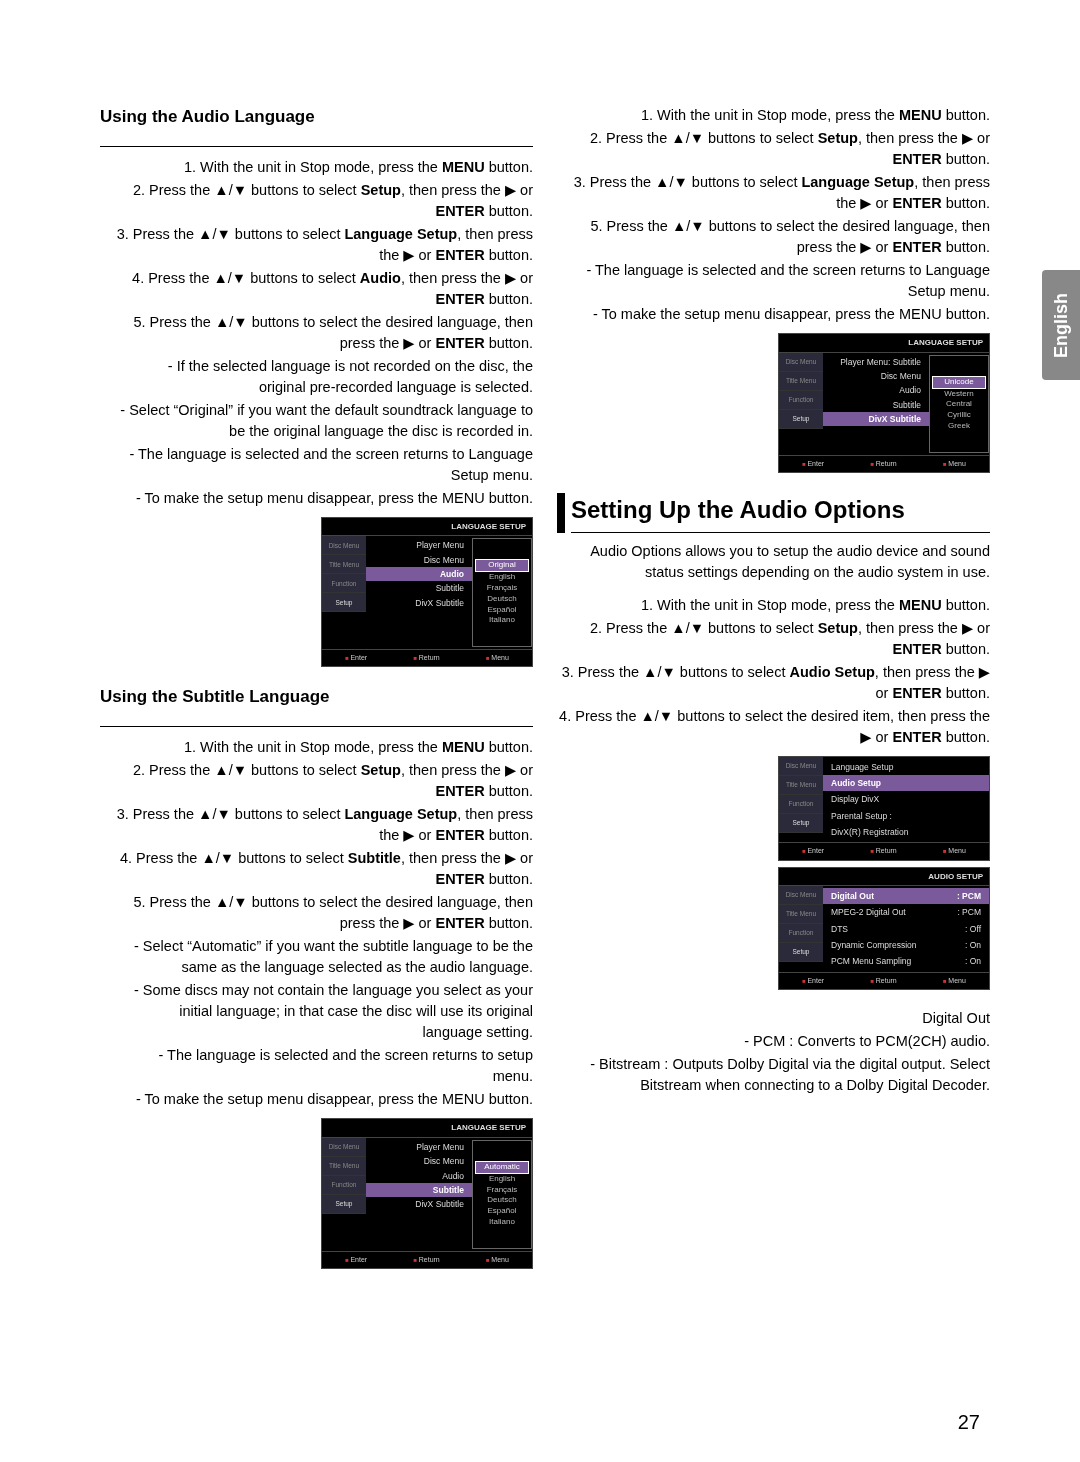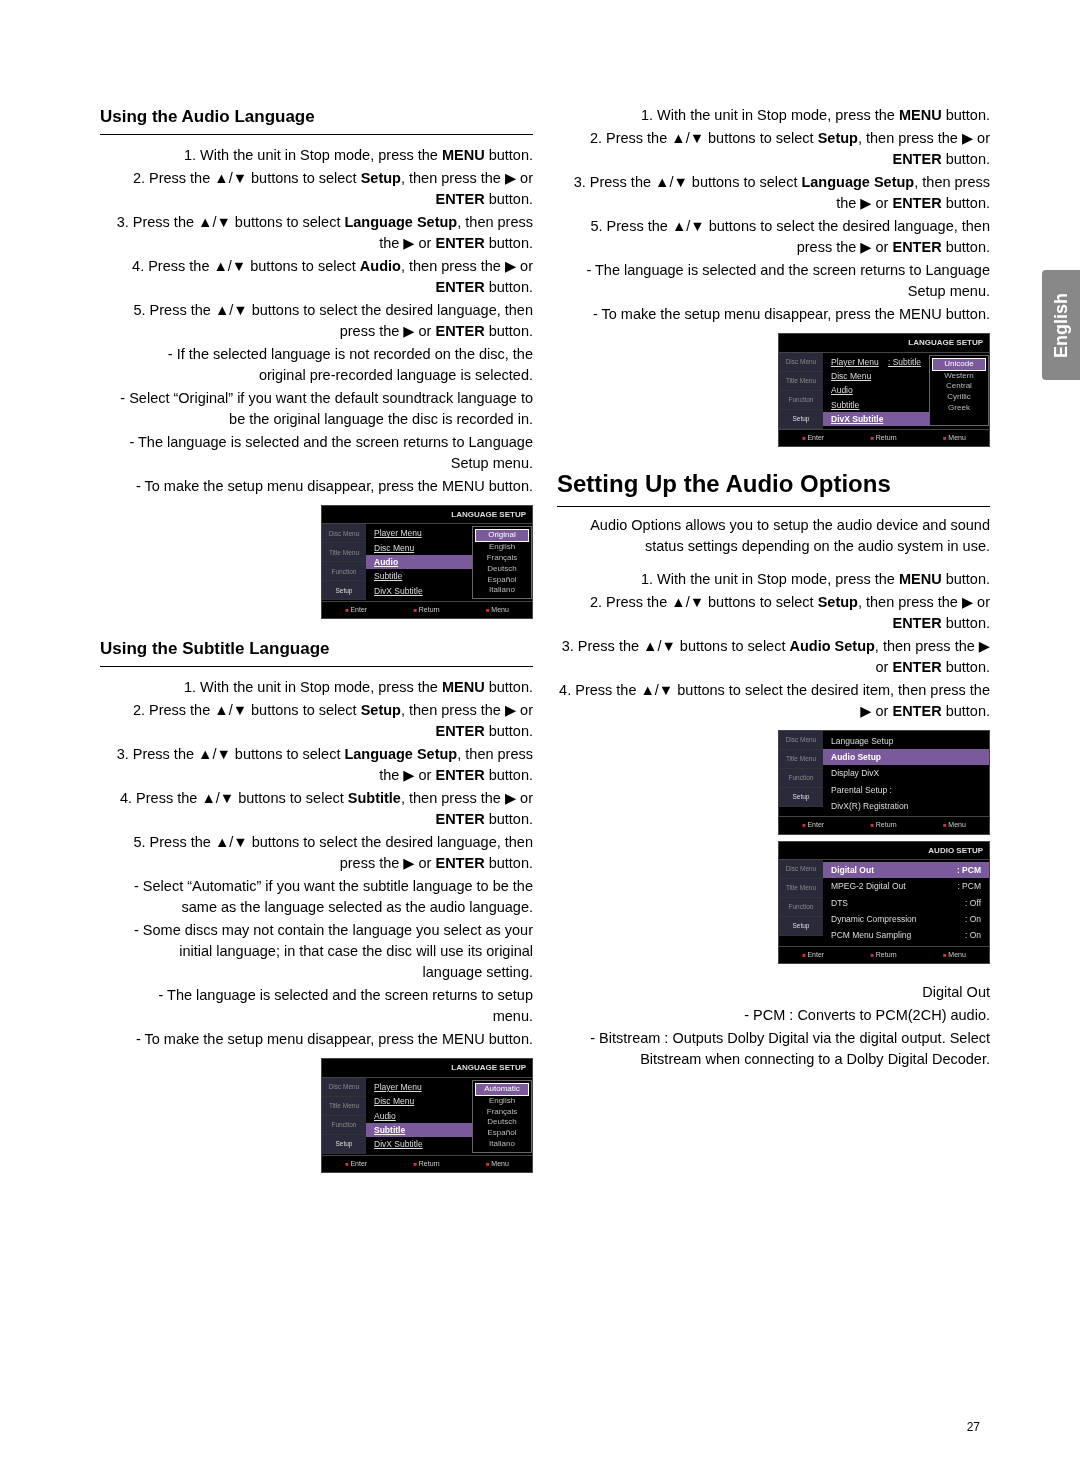--- a/index.html
+++ b/index.html
@@ -24,27 +24,26 @@
   .col {
     flex: 1;
     font-size: 14.5px;
     line-height: 1.45;
   }
   .sec-heading {
     font-size: 17px;
     font-weight: bold;
     margin: 0 0 10px 0;
     border-bottom: 1px solid #000;
-    padding-bottom: 4px;
+    padding-bottom: 16px;
   }
   .big-heading-wrap {
     display:flex;
     align-items:stretch;
     margin: 20px 0 8px 0;
-    flex-direction: column;
   }
   .big-bar {
     width:8px;
     background:#000;
     margin-right:6px;
   }
   .big-heading {
     font-size: 24px;
     font-weight: bold;
     flex:1;
@@ -85,31 +84,30 @@
     font-size:6.5px;
     display:flex;
     align-items:center;
     justify-content:center;
     color:#888;
   }
   .osd-tab.set { color:#ddd; }
   .osd-main { flex:1; padding:2px 0; }
   .osd-row {
     display:flex;
-    justify-content:space-between;
+    justify-content:flex-end;
     padding:1px 8px;
-    text-decoration:underline;
   }
   .osd-row.hl { background:#7a5a9a; color:#fff; font-weight:bold; }
   .osd-opts {
     margin-left:auto;
     width:58px;
     text-align:center;
     border:1px solid #666;
-    padding:2px 0;
+    padding:20px 0;
     font-size:8px;
     line-height:1.35;
     color:#bbb;
   }
   .osd-opt-hl {
     background:#7a5a9a;
     color:#fff;
     border:1px solid #fff;
     margin:0 2px;
   }
@@ -143,21 +141,21 @@
     align-items:center;
     justify-content:center;
     writing-mode: vertical-rl;
     transform: rotate(180deg);
     border-radius:0 4px 4px 0;
   }
   .page-num {
     position:absolute;
     bottom:28px;
     right:100px;
-    font-size:12px;
+    font-size:20px;
   }
 </style>
 </head>
 <body>
 
 <div class="page">
   <div class="lang-tab">English</div>
 
   <div class="columns">
 

